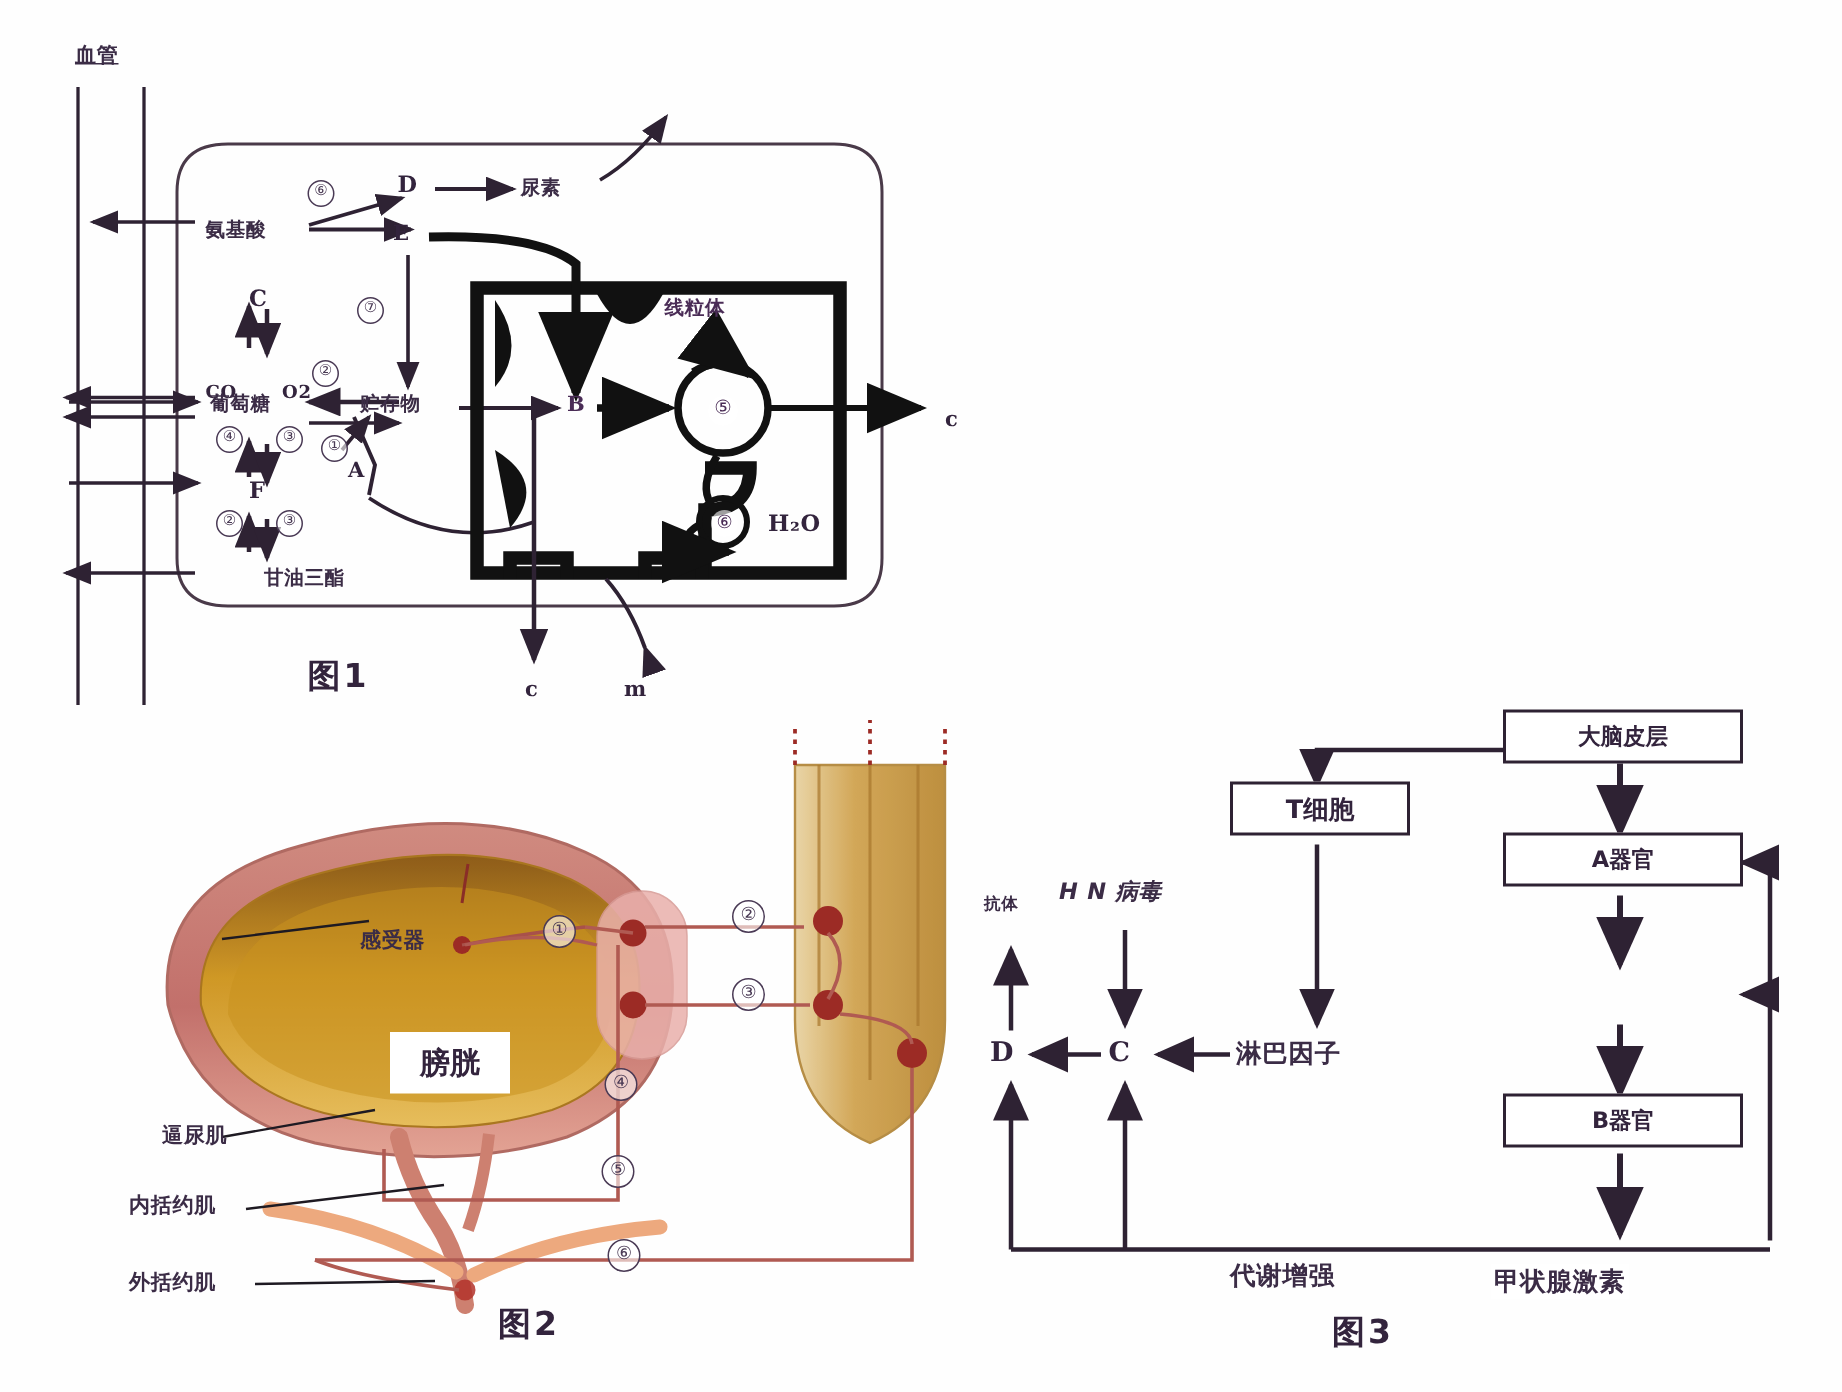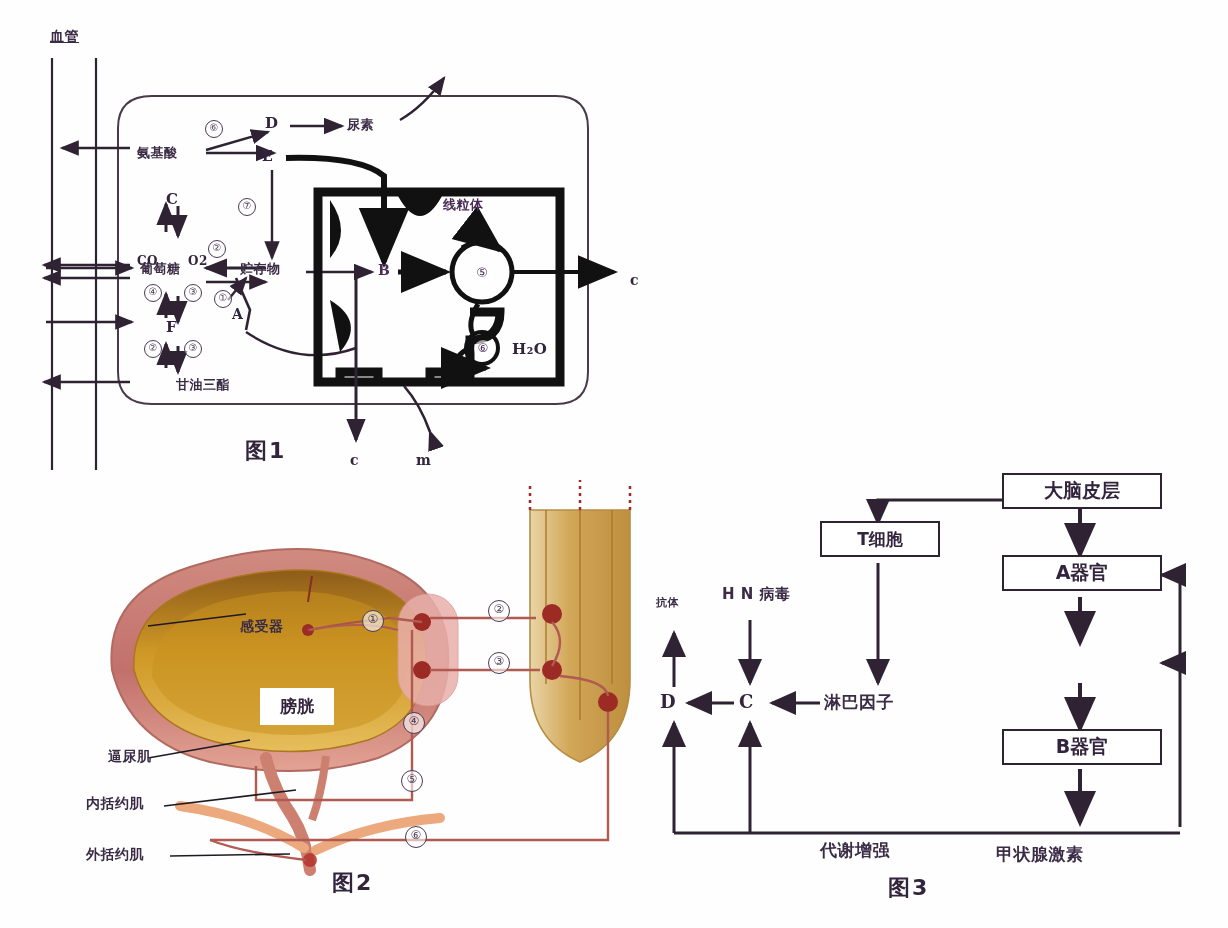--- a/index.html
+++ b/index.html
@@ -8,21 +8,21 @@
   .page{position:absolute;inset:0;background:#fefefe;}
   .lbl{position:absolute;white-space:nowrap;font-family:"DejaVu Sans",sans-serif;
        color:#3a2b44;font-weight:700;letter-spacing:.5px;}
   .cn{font-family:"DejaVu Sans",sans-serif;font-weight:700;color:#3b2c46;}
   .ser{font-family:"DejaVu Serif",serif;font-weight:700;color:#33243d;}
   .circnum{position:absolute;width:16px;height:16px;border:1.4px solid #4a3a55;
       border-radius:50%;font-size:10px;line-height:14px;text-align:center;
       color:#4a3a55;font-family:"DejaVu Sans",sans-serif;background:rgba(255,255,255,.6);}
   .box3{position:absolute;border:2px solid #2e2233;background:#fff;
       display:flex;align-items:center;justify-content:center;
-      font-family:"DejaVu Sans",sans-serif;font-weight:700;font-size:19px;color:#33243d;}
+      font-family:"DejaVu Sans",sans-serif;font-weight:700;font-size:15px;color:#33243d;}
   .figcap{position:absolute;font-family:"DejaVu Sans",sans-serif;font-weight:700;
       font-size:22px;color:#33243d;letter-spacing:2px;}
   svg{position:absolute;left:0;top:0;overflow:visible;}
   .f1area{position:absolute;left:0;top:0;width:700px;height:500px;}
   .f2area{position:absolute;left:60px;top:470px;width:620px;height:450px;}
   .f3area{position:absolute;left:620px;top:455px;width:600px;height:450px;}
 </style>
 </head>
 <body>
 
@@ -129,21 +129,21 @@
     <div class="circnum" style="left:238px;top:198px;">⑦</div>
     <div class="circnum" style="left:208px;top:240px;">②</div>
     <div class="circnum" style="left:214px;top:290px;">①</div>
     <div class="circnum" style="left:144px;top:284px;">④</div>
     <div class="circnum" style="left:184px;top:284px;">③</div>
     <div class="circnum" style="left:144px;top:340px;">②</div>
     <div class="circnum" style="left:184px;top:340px;">③</div>
     <div class="circnum" style="left:472px;top:264px;width:20px;height:20px;line-height:18px;border:none;font-size:13px;color:#4a2c56;">⑤</div>
     <div class="circnum" style="left:474px;top:340px;width:18px;height:18px;line-height:16px;border:none;font-size:12px;color:#4a2c56;">⑥</div>
 
-    <div class="figcap" style="left:205px;top:436px;margin-left:40px;">图1</div>
+    <div class="figcap" style="left:205px;top:436px;">图1</div>
   </div>
 
   <div class="f2area">
     <svg width="620" height="450">
       <defs>
         <linearGradient id="bl" x1="0" y1="0" x2="0" y2="1">
           <stop offset="0%" stop-color="#d08b80"></stop>
           <stop offset="55%" stop-color="#c2706b"></stop>
           <stop offset="100%" stop-color="#e3a394"></stop>
         </linearGradient>
@@ -204,21 +204,21 @@
       <path d="M150,370 Q180,382 246,390" stroke="#b05a52" stroke-width="2.4" fill="none"></path>
 
       <line x1="88" y1="156" x2="186" y2="144" stroke="#1e1a22" stroke-width="1.6"></line>
       <line x1="88" y1="288" x2="190" y2="270" stroke="#1e1a22" stroke-width="1.6"></line>
       <line x1="104" y1="336" x2="236" y2="320" stroke="#1e1a22" stroke-width="1.6"></line>
       <line x1="110" y1="386" x2="230" y2="384" stroke="#1e1a22" stroke-width="1.6"></line>
     </svg>
 
     <div class="lbl cn" style="left:180px;top:148px;font-size:14px;">感受器</div>
     <div style="position:absolute;left:200px;top:218px;background:#fff;padding:7px 20px;
-                font-family:'DejaVu Sans',sans-serif;font-weight:700;font-size:17px;color:#33243d;">膀胱</div>
+                font-family:'DejaVu Sans',sans-serif;font-weight:700;font-size:20px;color:#33243d;">膀胱</div>
     <div class="lbl cn" style="left:48px;top:278px;font-size:14px;">逼尿肌</div>
     <div class="lbl cn" style="left:26px;top:325px;font-size:14px;">内括约肌</div>
     <div class="lbl cn" style="left:26px;top:376px;font-size:14px;">外括约肌</div>
 
     <div class="circnum" style="left:302px;top:140px;width:20px;height:20px;line-height:17px;font-size:12px;">①</div>
     <div class="circnum" style="left:428px;top:130px;width:20px;height:20px;line-height:17px;font-size:12px;">②</div>
     <div class="circnum" style="left:428px;top:182px;width:20px;height:20px;line-height:17px;font-size:12px;">③</div>
     <div class="circnum" style="left:343px;top:242px;width:20px;height:20px;line-height:17px;font-size:12px;">④</div>
     <div class="circnum" style="left:341px;top:300px;width:20px;height:20px;line-height:17px;font-size:12px;">⑤</div>
     <div class="circnum" style="left:345px;top:356px;width:20px;height:20px;line-height:17px;font-size:12px;">⑥</div>
@@ -261,21 +261,21 @@
       <path d="M560,372 L560,120 L542,120" stroke="#2e2233" stroke-width="3" fill="none" marker-end="url(#ah3)"></path>
       <path d="M560,208 L542,208" stroke="#2e2233" stroke-width="3" fill="none" marker-end="url(#ah3)"></path>
     </svg>
 
     <div class="box3" style="left:382px;top:18px;width:156px;height:32px;">大脑皮层</div>
     <div class="box3" style="left:200px;top:66px;width:116px;height:32px;font-size:17px;">T细胞</div>
     <div class="box3" style="left:382px;top:100px;width:156px;height:32px;">A器官</div>
     <div class="box3" style="left:382px;top:274px;width:156px;height:32px;">B器官</div>
 
     <div class="lbl cn" style="left:36px;top:140px;font-size:11px;">抗体</div>
-    <div class="lbl cn" style="left:102px;top:130px;font-size:15px;">H N 病毒</div>
+    <div class="lbl cn" style="left:86px;top:130px;font-size:15px;font-style:italic;">H N 病毒</div>
     <div class="lbl cn" style="left:204px;top:236px;font-size:17px;">淋巴因子</div>
     <div class="lbl ser" style="left:40px;top:236px;font-size:18px;">D</div>
     <div class="lbl ser" style="left:119px;top:236px;font-size:18px;">C</div>
     <div class="lbl cn" style="left:374px;top:360px;font-size:17px;background:#fff;padding:0 2px;margin-top:28px;">甲状腺激素</div>
     <div class="lbl cn" style="left:200px;top:384px;font-size:17px;">代谢增强</div>
 
     <div class="figcap" style="left:268px;top:418px;">图3</div>
   </div>
 
 </div>

